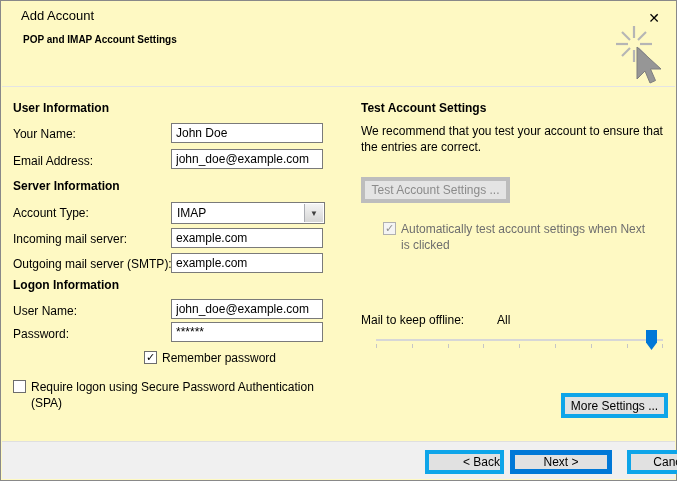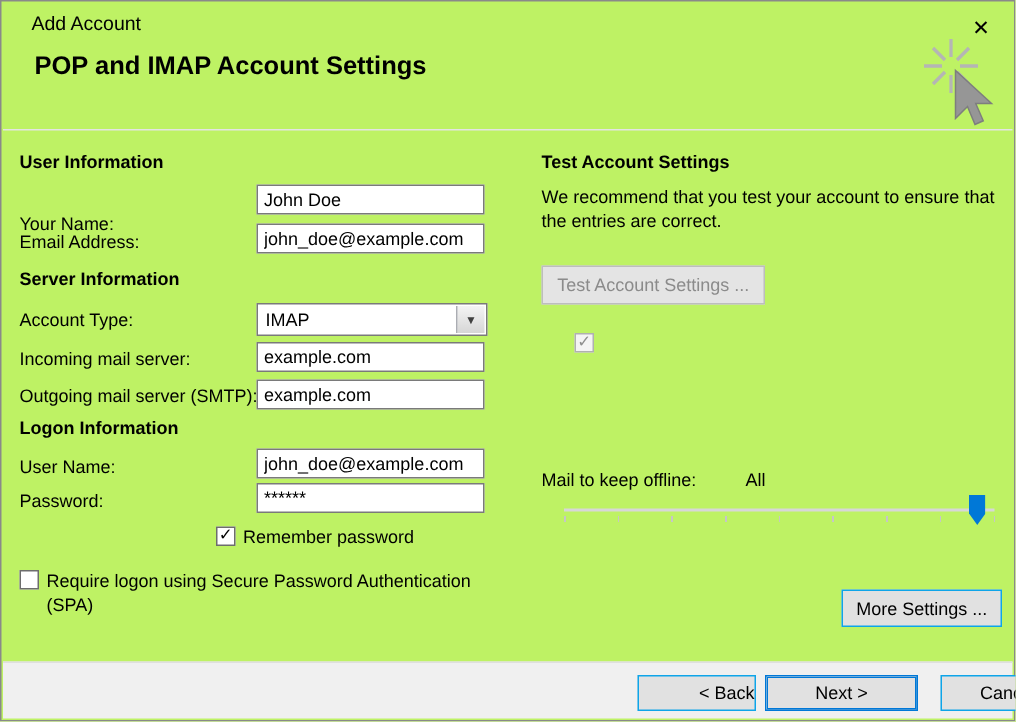--- a/index.html
+++ b/index.html
@@ -1,40 +1,40 @@
 <!DOCTYPE html>
 <html><head>
 <meta charset="utf-8">
 <style>
   html,body{margin:0;padding:0;}
   body{
     width:677px;height:481px;position:relative;overflow:hidden;
     font-family:"Liberation Sans","DejaVu Sans",sans-serif;font-size:12px;color:#000;background:#fff;
   }
-  .window{position:absolute;inset:0;border:1px solid #898989;box-sizing:border-box;background:#bef264;}
+  .window{position:absolute;inset:0;border:1px solid #898989;box-sizing:border-box;background:#fef9c3;}
   .title{position:absolute;left:20px;top:7px;font-size:13px;}
   .close-btn{position:absolute;right:10px;top:5px;width:24px;height:24px;display:flex;align-items:center;justify-content:center;font-size:14px;cursor:pointer;}
-  .header-title{position:absolute;left:22px;top:33px;font-weight:bold;font-size:17px;}
+  .header-title{position:absolute;left:22px;top:33px;font-weight:bold;font-size:10px;}
   .header-sub{position:absolute;left:38px;top:52px;}
   .divider-top{position:absolute;left:1px;right:1px;top:85px;height:1px;background:#e4e4e4;}
   .section-title{position:absolute;font-weight:bold;}
   .label{position:absolute;white-space:nowrap;}
   input.textbox{
     position:absolute;height:20px;width:152px;border:1px solid #7a7a7a;box-sizing:border-box;
     font:12px "Liberation Sans","DejaVu Sans",sans-serif;padding:1px 4px;background:#fff;color:#000;
   }
   .combo{position:absolute;left:170px;top:201px;width:154px;height:22px;border:1px solid #7a7a7a;box-sizing:border-box;background:#fff;cursor:default;}
   .combo-text{position:absolute;left:5px;top:3px;}
   .combo-btn{position:absolute;right:1px;top:1px;bottom:1px;width:18px;background:linear-gradient(#f4f4f4,#d6d6d6);border-left:1px solid #abadb3;display:flex;align-items:center;justify-content:center;font-size:8px;color:#404040;}
   .checkbox{position:absolute;width:13px;height:13px;border:1px solid #6d6d6d;box-sizing:border-box;background:#fff;display:flex;align-items:center;justify-content:center;cursor:pointer;}
   .checkbox.checked::after{content:"✓";font-size:11px;font-weight:bold;color:#000;line-height:11px;margin-top:-1px;}
   .checkbox.disabled{border-color:#b0b0b0;background:#f4f4f4;cursor:default;}
   .checkbox.disabled.checked::after{color:#8f8f8f;}
   .btn{
-    position:absolute;background:#e1e1e1;border:1px solid #0ea5e9;box-sizing:border-box;
+    position:absolute;background:#e1e1e1;border:4px solid #0ea5e9;box-sizing:border-box;
     display:flex;align-items:center;justify-content:center;cursor:pointer;
     font:12px "Liberation Sans","DejaVu Sans",sans-serif;color:#000;
   }
   .btn.default{border-color:#0078d7;box-shadow:inset 0 0 0 1px #0078d7;}
   .btn.disabled{background:#e4e4e4;border-color:#bdbdbd;color:#8b8b8b;cursor:default;}
   .wrap{white-space:normal;line-height:16px;}
   .footer{position:absolute;left:1px;right:1px;top:440px;bottom:1px;background:#f0f0f0;border-top:1px solid #dfdfdf;}
   .slider-track{position:absolute;left:375px;top:338px;width:287px;height:2px;background:#d7d7d7;cursor:pointer;}
   .slider-ticks{position:absolute;left:375px;top:343px;width:288px;height:4px;
     background:repeating-linear-gradient(to right,#c6c6c6 0 1px,transparent 1px 35.8px);}
@@ -68,21 +68,21 @@
           <line x1="27" y1="23" x2="19" y2="31"></line>
       </g>
       <path d="M34 22 L34 54 L42 46 L47 58 L52.5 55.5 L47.5 44 L58 44 Z" fill="#969696" stroke="#7e7e7e" stroke-width="1"></path>
     </svg>
   </div>
 
   <div class="divider-top"></div>
 
   <div class="section-title" style="left:12px;top:100px;">User Information</div>
 
-  <div class="label" style="left:12px;top:126px;margin-top:15px;">Your Name:</div>
+  <div class="label" style="left:12px;top:126px;">Your Name:</div>
   <input class="textbox" style="left: 170px; top: 122px;" value="John Doe">
 
   <div class="label" style="left:12px;top:153px;">Email Address:</div>
   <input class="textbox" style="left: 170px; top: 148px;" value="john_doe@example.com">
 
   <div class="section-title" style="left:12px;top:178px;">Server Information</div>
 
   <div class="label" style="left:12px;top:205px;">Account Type:</div>
   <div class="combo">
     <span class="combo-text">IMAP</span>
@@ -111,20 +111,21 @@
 
   <div class="section-title" style="left:360px;top:100px;">Test Account Settings</div>
 
   <div class="label wrap" style="left:360px;top:122px;width:303px;white-space:normal;">We recommend that you test your account to ensure that the entries are correct.</div>
 
   <div class="btn disabled" style="left:360px;top:176px;width:149px;height:26px;">
     <span>Test Account Settings ...</span>
   </div>
 
   <div class="checkbox checked disabled" style="left:382px;top:221px;"></div>
+  <div class="label wrap gray-text" style="left:400px;top:220px;width:252px;white-space:normal;">Automatically test account settings when Next is clicked</div>
 
   <div class="label" style="left:360px;top:312px;">Mail to keep offline:</div>
   <div class="label" style="left:496px;top:312px;">All</div>
 
   <div class="slider-track"></div>
   <div class="slider-ticks"></div>
   <div class="slider-thumb"></div>
 
   <div class="btn" style="left:560px;top:392px;width:107px;height:25px;">
     <span>More Settings ...</span>

